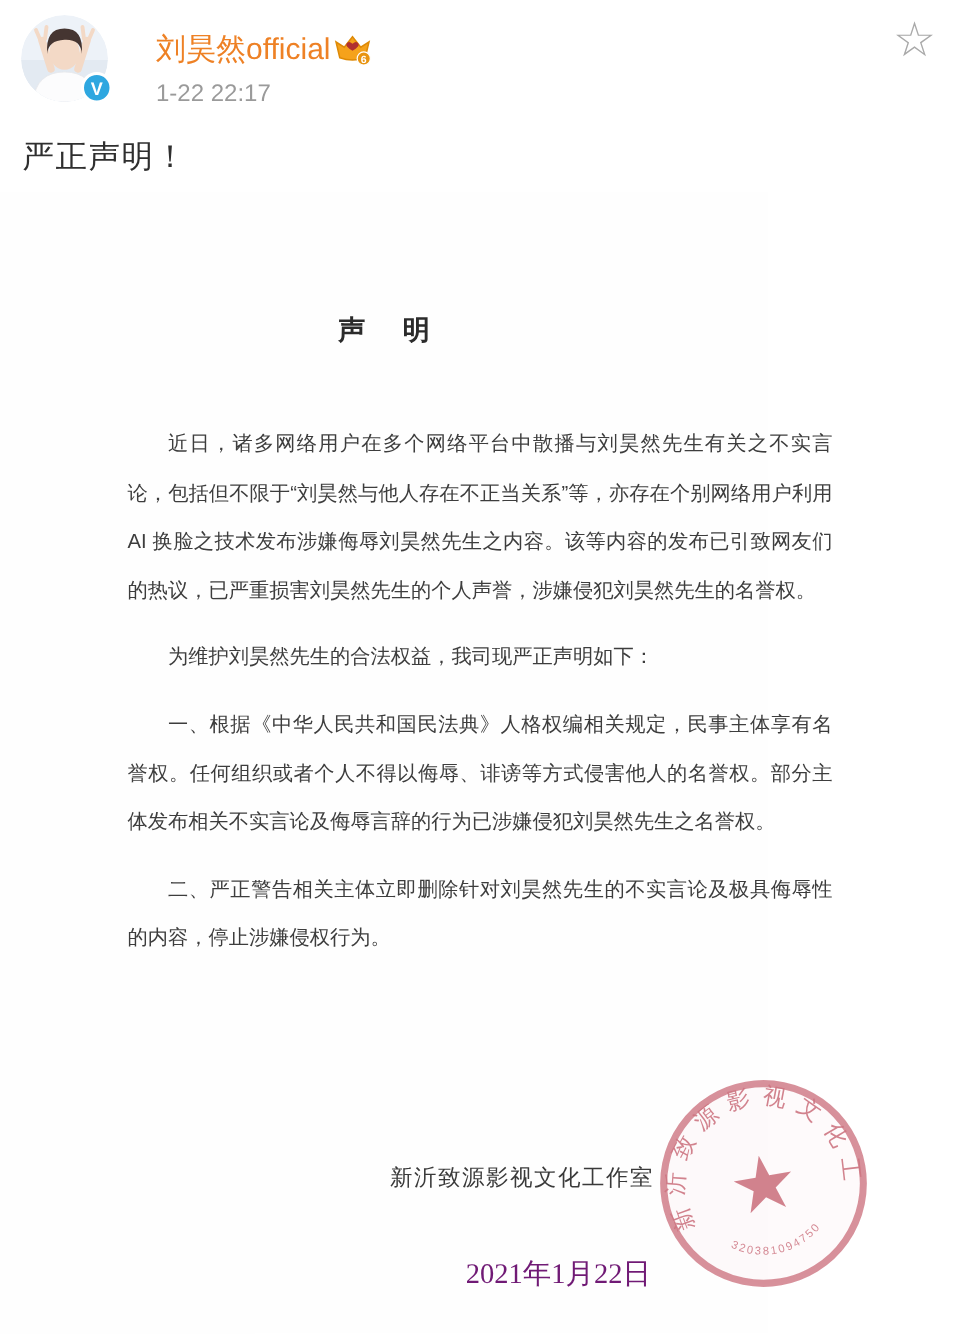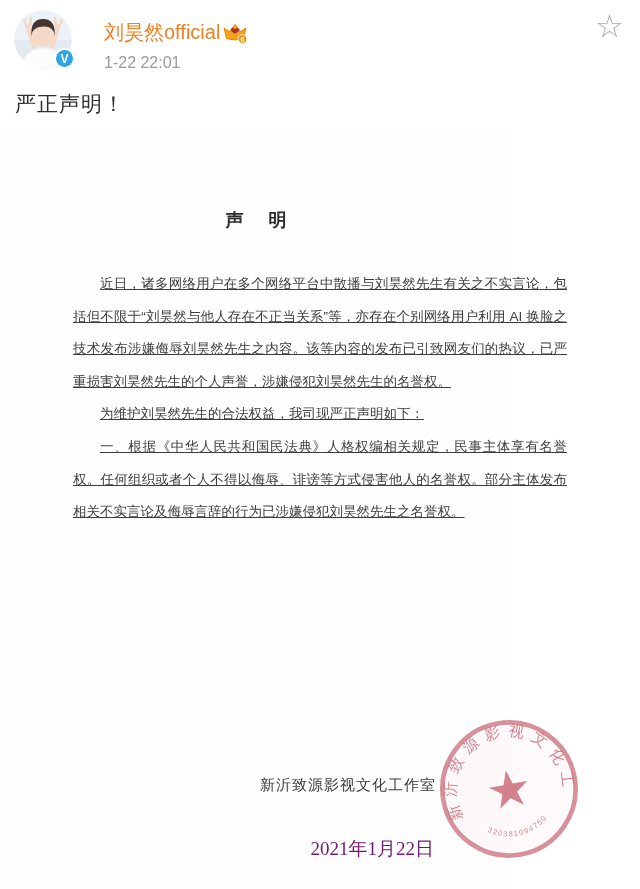--- a/index.html
+++ b/index.html
@@ -48,21 +48,21 @@
   .doc-title {
     position: absolute; left: 0; top: 80px; width: 100%;
     text-align: center; font-size: 18px; font-weight: bold;
     color: #2b2b2b; letter-spacing: 10px; text-indent: 10px;
   }
   .doc-body {
     position: absolute; left: 73px; top: 140px; width: 494px;
     font-size: 13.5px; line-height: 32.6px; color: #3d3d3d;
     text-align: justify;
   }
-  .doc-body p { margin: 0; text-indent: 2em; text-decoration: underline; }
+  .doc-body p { margin: 12px; text-indent: 2em; }
 
   .doc-signature {
     position: absolute; right: 76px; top: 648px;
     font-size: 15px; color: #3a3a3a; letter-spacing: 1px;
     z-index: 3;
   }
   .doc-date {
     position: absolute; right: 78px; top: 708px;
     font-size: 19px; color: #701a75;
     font-family: "Liberation Serif", "DejaVu Serif", serif;
@@ -113,34 +113,35 @@
     <span class="username">刘昊然official</span>
     <span class="vip-badge">
       <svg width="26" height="22" viewBox="0 0 26 22">
         <path d="M2 6 L7.5 9.5 L13 2.5 L18.5 9.5 L24 6 L21.5 16.5 Q13 19.5 4.5 16.5 Z" fill="#f5a21b" stroke="#de8a06" stroke-width="1"></path>
         <path d="M13 7.2 q-2.6 -2.4 -4 0 q-1 1.8 4 4.6 q5 -2.8 4 -4.6 q-1.4 -2.4 -4 0 Z" fill="#b03030"></path>
         <circle cx="20.5" cy="17" r="4.4" fill="#e89410" stroke="#fff" stroke-width="0.8"></circle>
         <text x="20.5" y="20" text-anchor="middle" font-size="7" font-weight="bold" fill="#ffffff">6</text>
       </svg>
     </span>
   </div>
-  <div class="timestamp">1-22 22:01</div>
+  <div class="timestamp">1-22 22:17</div>
 
   <button class="star-button">☆</button>
 
   <div class="post-content">严正声明！</div>
 
   <div class="document">
 
     <div class="doc-title">声  明</div>
 
     <div class="doc-body">
       <p>近日，诸多网络用户在多个网络平台中散播与刘昊然先生有关之不实言论，包括但不限于“刘昊然与他人存在不正当关系”等，亦存在个别网络用户利用 AI 换脸之技术发布涉嫌侮辱刘昊然先生之内容。该等内容的发布已引致网友们的热议，已严重损害刘昊然先生的个人声誉，涉嫌侵犯刘昊然先生的名誉权。</p>
       <p>为维护刘昊然先生的合法权益，我司现严正声明如下：</p>
       <p>一、根据《中华人民共和国民法典》人格权编相关规定，民事主体享有名誉权。任何组织或者个人不得以侮辱、诽谤等方式侵害他人的名誉权。部分主体发布相关不实言论及侮辱言辞的行为已涉嫌侵犯刘昊然先生之名誉权。</p>
+      <p>二、严正警告相关主体立即删除针对刘昊然先生的不实言论及极具侮辱性的内容，停止涉嫌侵权行为。</p>
     </div>
 
     <div class="doc-signature">新沂致源影视文化工作室</div>
 
     <svg class="seal" viewBox="0 0 160 160">
       <circle cx="80" cy="80" r="71" fill="none" stroke="#c05060" stroke-width="5" opacity="0.8"></circle>
       <circle cx="80" cy="80" r="71" fill="#c05060" opacity="0.04"></circle>
       <defs>
         <path id="sealArcTop" d="M 28 104 A 57 57 0 1 1 132 104" fill="none"></path>
         <path id="sealArcBottom" d="M 46 118 A 52 52 0 0 0 114 118" fill="none"></path>

